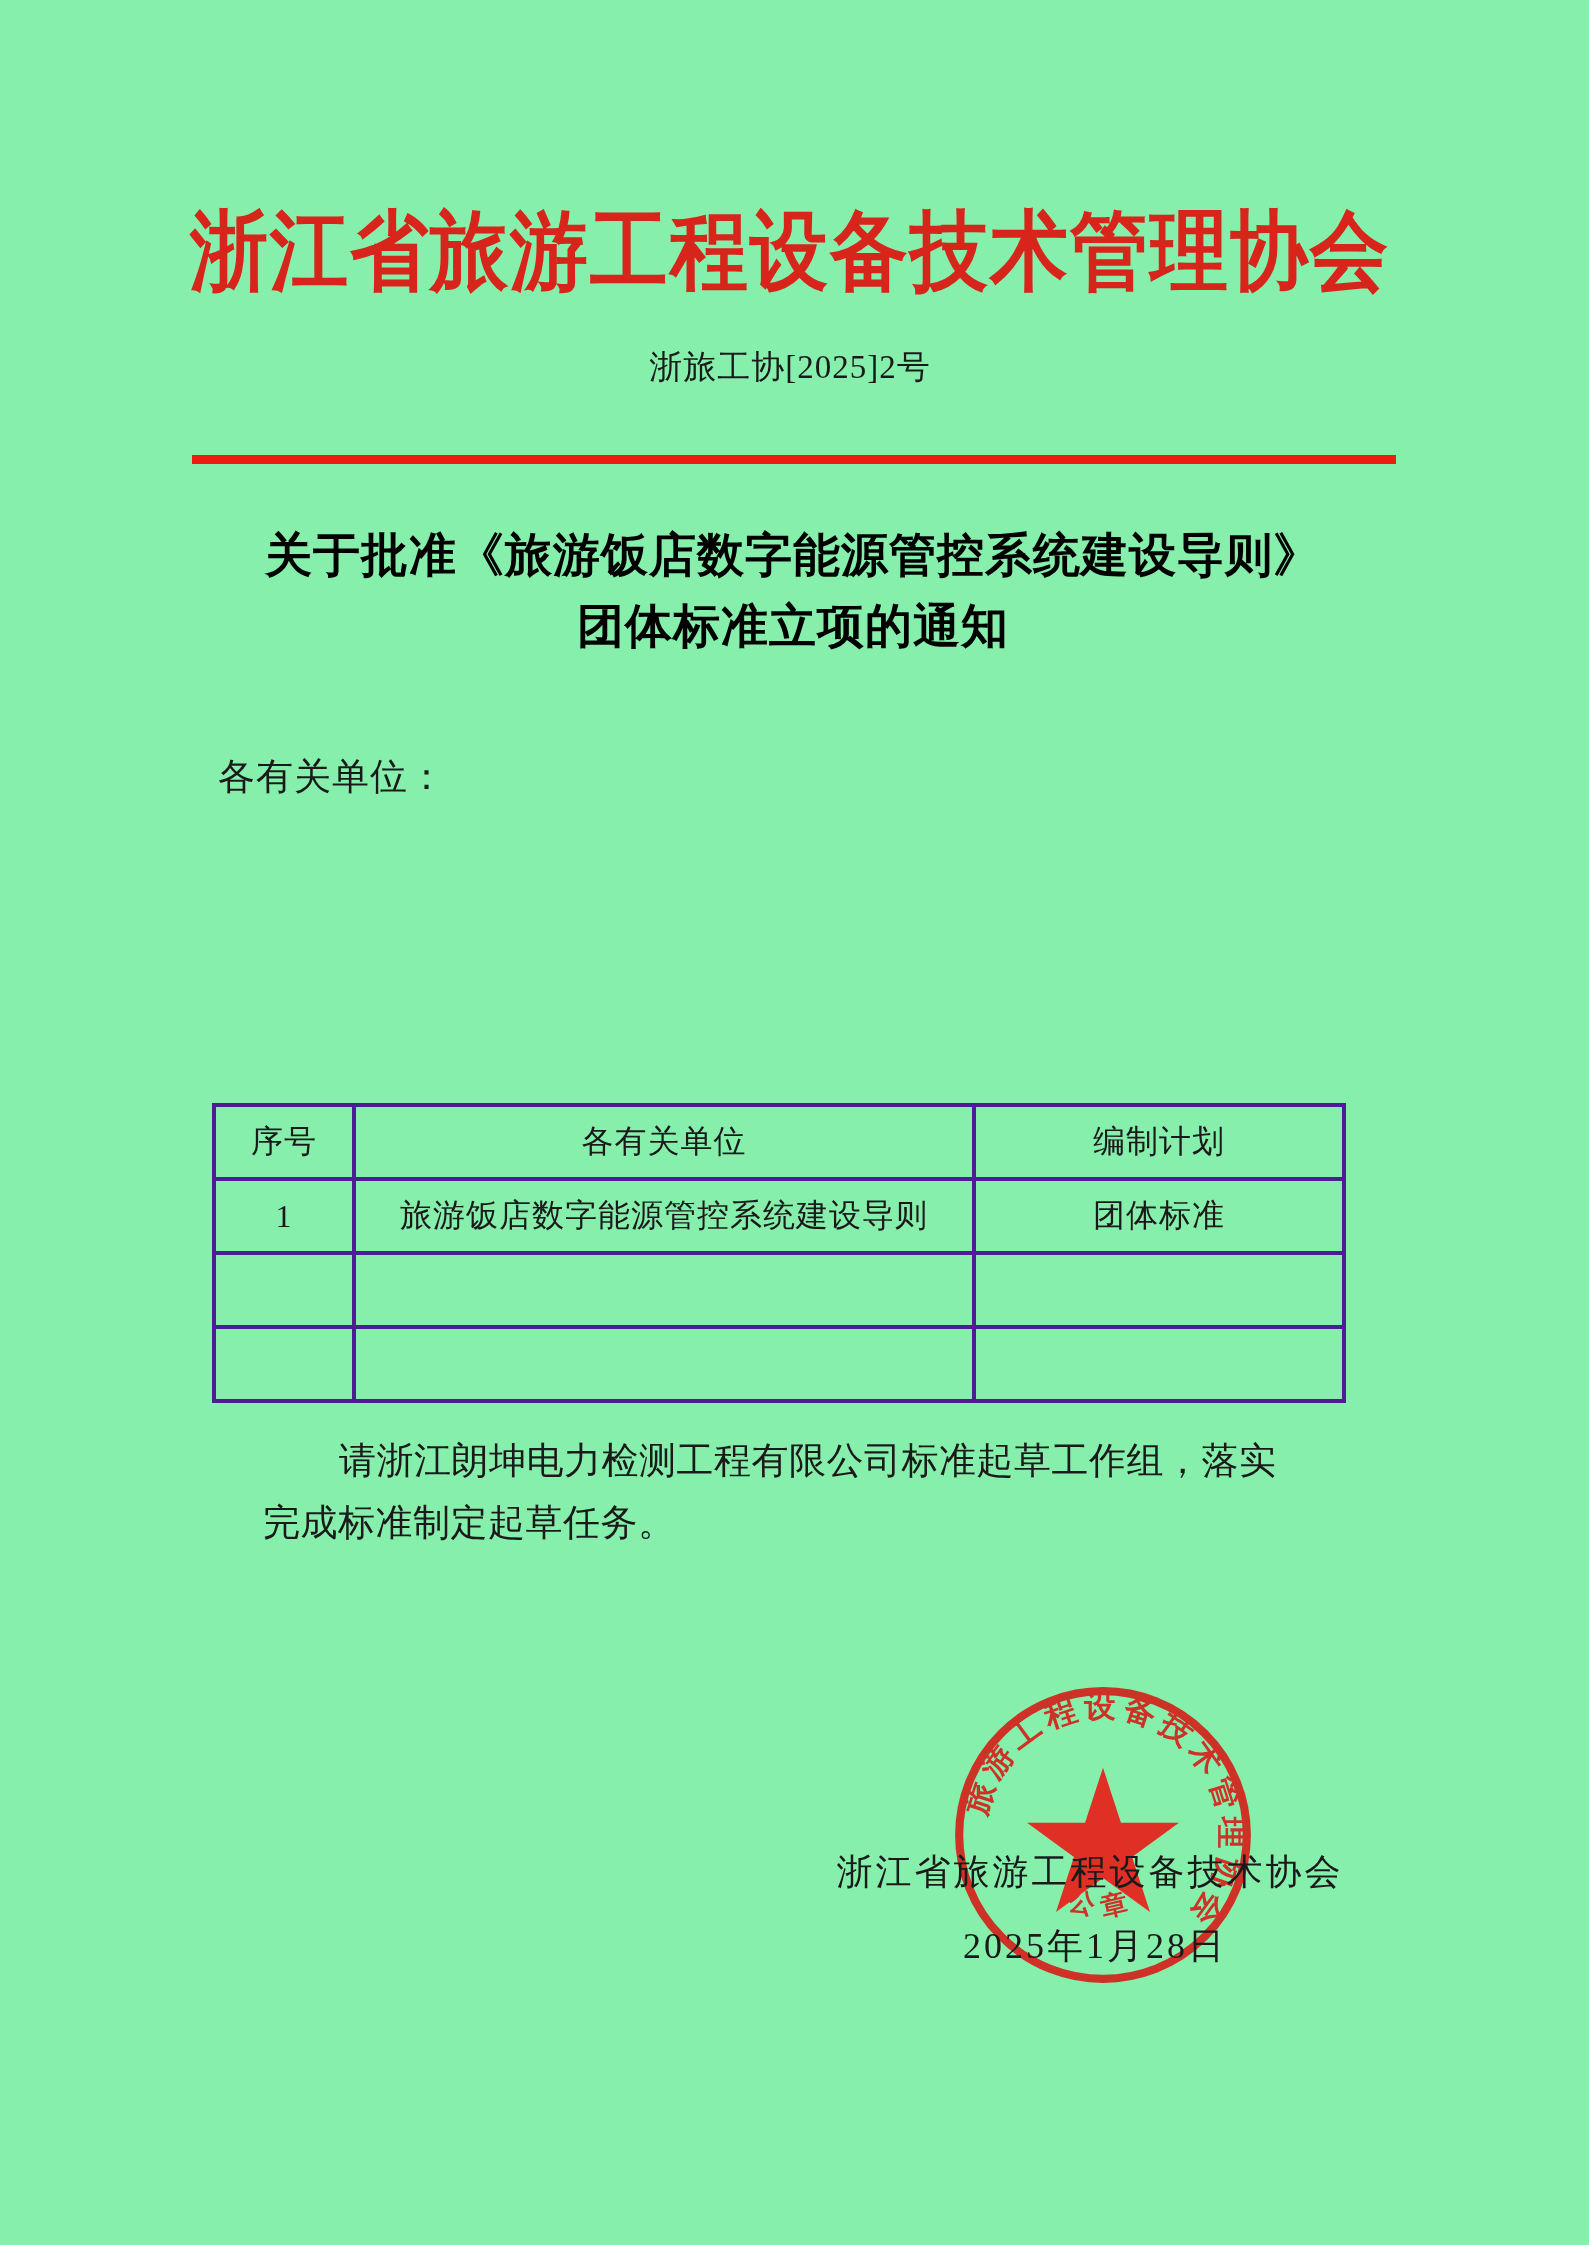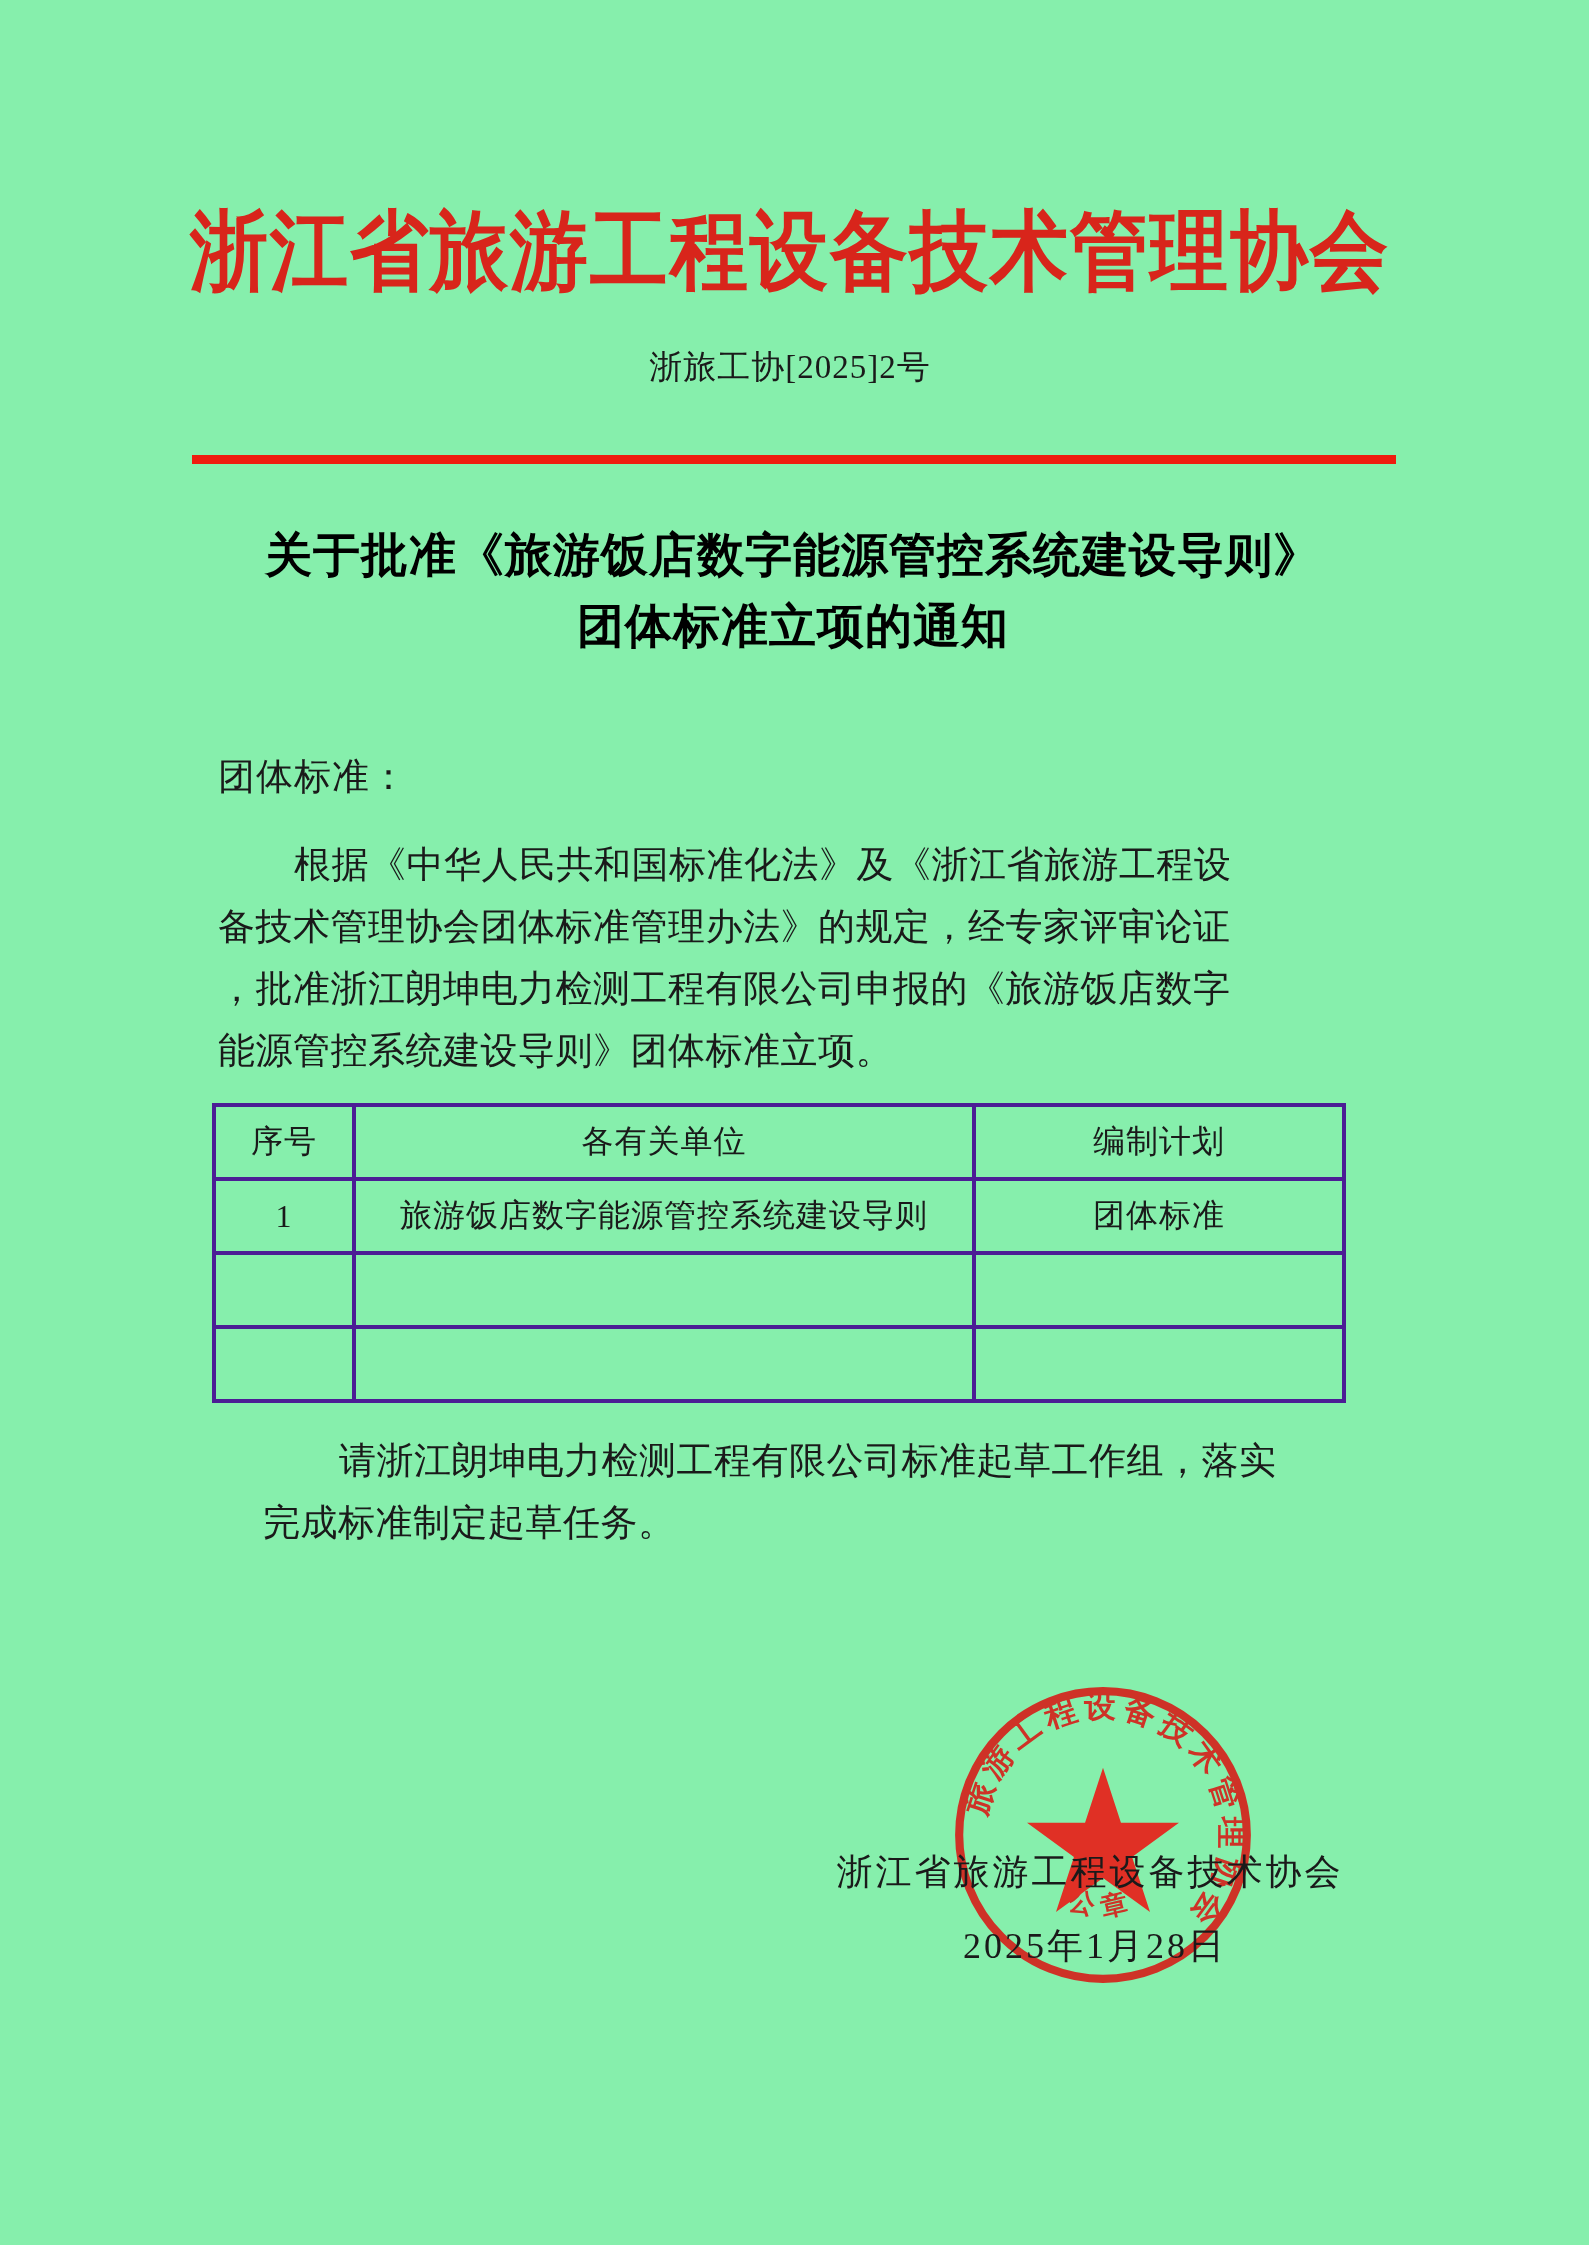--- a/index.html
+++ b/index.html
@@ -154,28 +154,22 @@
 
   <div class="doc-number">浙旅工协[2025]2号</div>
 
   <div class="red-rule"></div>
 
   <div class="doc-title">
     <span class="tline">关于批准《旅游饭店数字能源管控系统建设导则》</span>
     <span class="tline">团体标准立项的通知</span>
   </div>
 
-  <div class="salutation">团体标准：</div>
-
-  <div class="para" id="para-intro">
-    <span class="pline indent">根据《中华人民共和国标准化法》及《浙江省旅游工程设</span>
-    <span class="pline">备技术管理协会团体标准管理办法》的规定，经专家评审论证</span>
-    <span class="pline">，批准浙江朗坤电力检测工程有限公司申报的《旅游饭店数字</span>
-    <span class="pline">能源管控系统建设导则》团体标准立项。</span>
-  </div>
+  <div class="salutation">各有关单位：</div>
+
 
   <table class="std-table">
     <colgroup>
       <col class="col-no">
         <col class="col-name">
         <col class="col-type">
     </colgroup>
     <thead>
       <tr>
         <th>序号</th>

